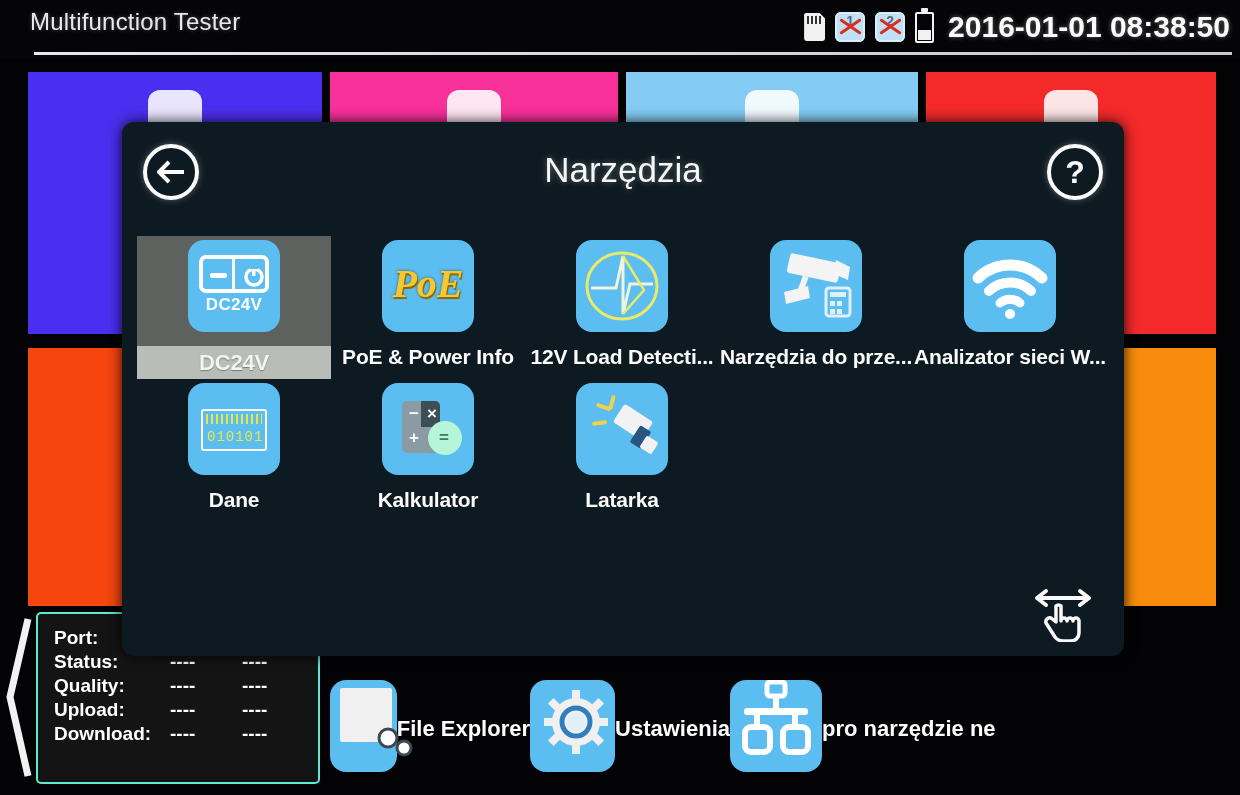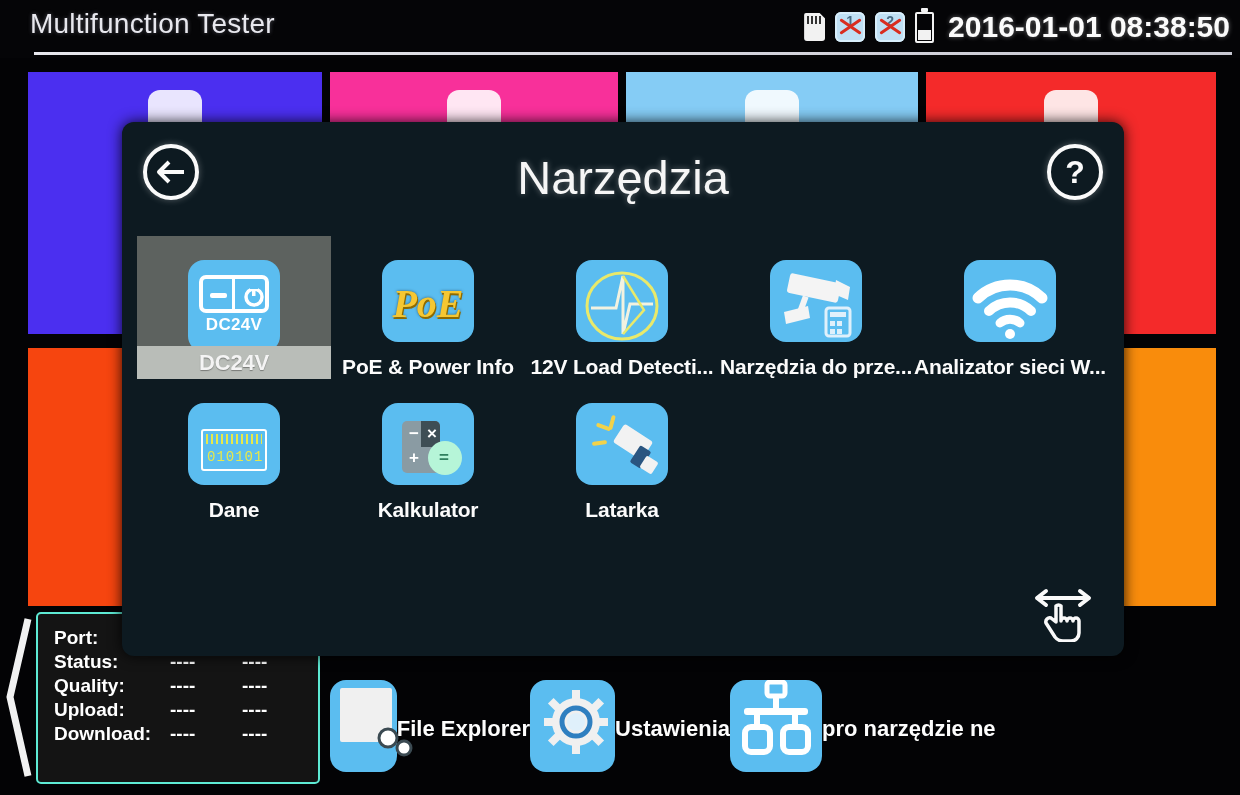--- a/index.html
+++ b/index.html
@@ -22,21 +22,21 @@
     width: 1240px; height: 58px;
     background: #050507;
   }
   #statusbar .rule {
     position: absolute; left: 34px; right: 8px; top: 52px;
     height: 3px;
     background: linear-gradient(to right,#e8e8ee,#c8c8d2);
   }
   #app-title {
     position: absolute; left: 30px; top: 8px;
-    font-size: 28px; color: #e8e8ee; letter-spacing: .2px;
+    font-size: 24px; color: #e8e8ee; letter-spacing: .2px;
     font-family: "Liberation Sans", sans-serif;
     text-shadow: 0 0 4px rgba(220,220,240,.35);
   }
   #status-icons {
     position: absolute; right: 8px; top: 4px;
     display: flex; align-items: center; gap: 10px; height: 46px;
   }
   .sdcard {
     position: relative; width: 21px; height: 28px;
     background: #f2f2f2;
@@ -139,42 +139,42 @@
 
   
   #dialog {
     position: absolute; left: 122px; top: 122px;
     width: 1002px; height: 534px;
     background: #0d1a21; border-radius: 12px;
     box-shadow: 0 0 14px rgba(0,0,0,.85);
   }
   #dlg-title {
     position: absolute; left: 0; top: 28px; width: 100%;
-    text-align: center; font-size: 47px; color: #f6f6f6;
+    text-align: center; font-size: 35px; color: #f6f6f6;
     text-shadow: 0 0 6px rgba(255,255,255,.35);
   }
   .circ-btn {
     position: absolute; width: 56px; height: 56px; border-radius: 50%;
     border: 4px solid #fafafa; background: transparent;
     display: flex; align-items: center; justify-content: center;
     box-shadow: 0 0 7px rgba(255,255,255,.3);
   }
   #back-btn { left: 21px; top: 22px; }
   #help-btn { right: 21px; top: 22px; }
   #help-btn span { color: #fafafa; font-size: 32px; font-weight: bold; line-height: 1; }
 
   #grid {
     position: absolute; left: 15px; top: 114px;
     width: 972px;
     display: flex; flex-wrap: wrap;
   }
   .cell {
     width: 194px; height: 143px;
     display: flex; flex-direction: column; align-items: center;
-    padding-top: 24px; position: relative;
+    padding-top: 4px; position: relative;
   }
   .cell.selected { background: #5d625f; }
   .cell .tilebox {
     width: 92px; height: 92px; border-radius: 16px; background: #5bbdf0;
     position: relative; overflow: hidden;
   }
   .cell .label {
     margin-top: 13px; font-size: 21px; font-weight: bold; color: #fbfbfb;
     white-space: nowrap; letter-spacing: -.2px;
   }

